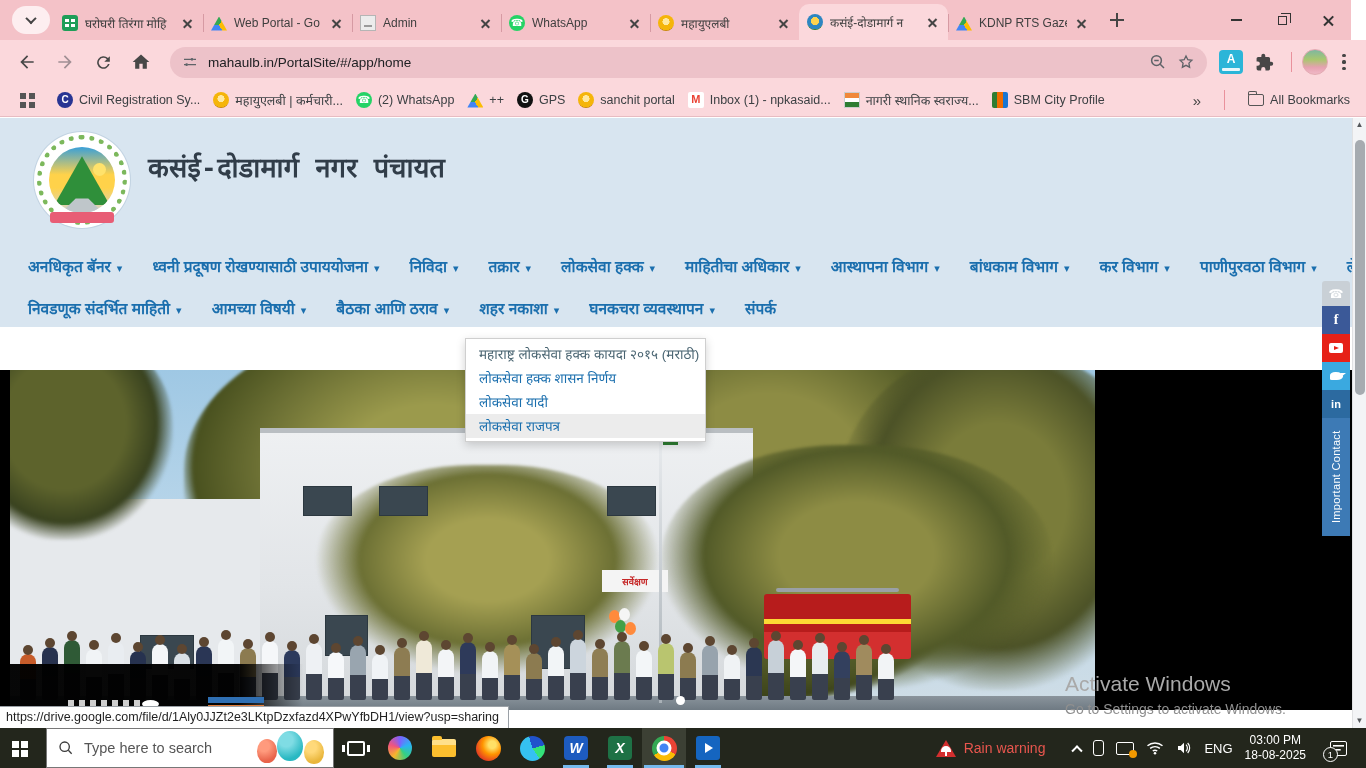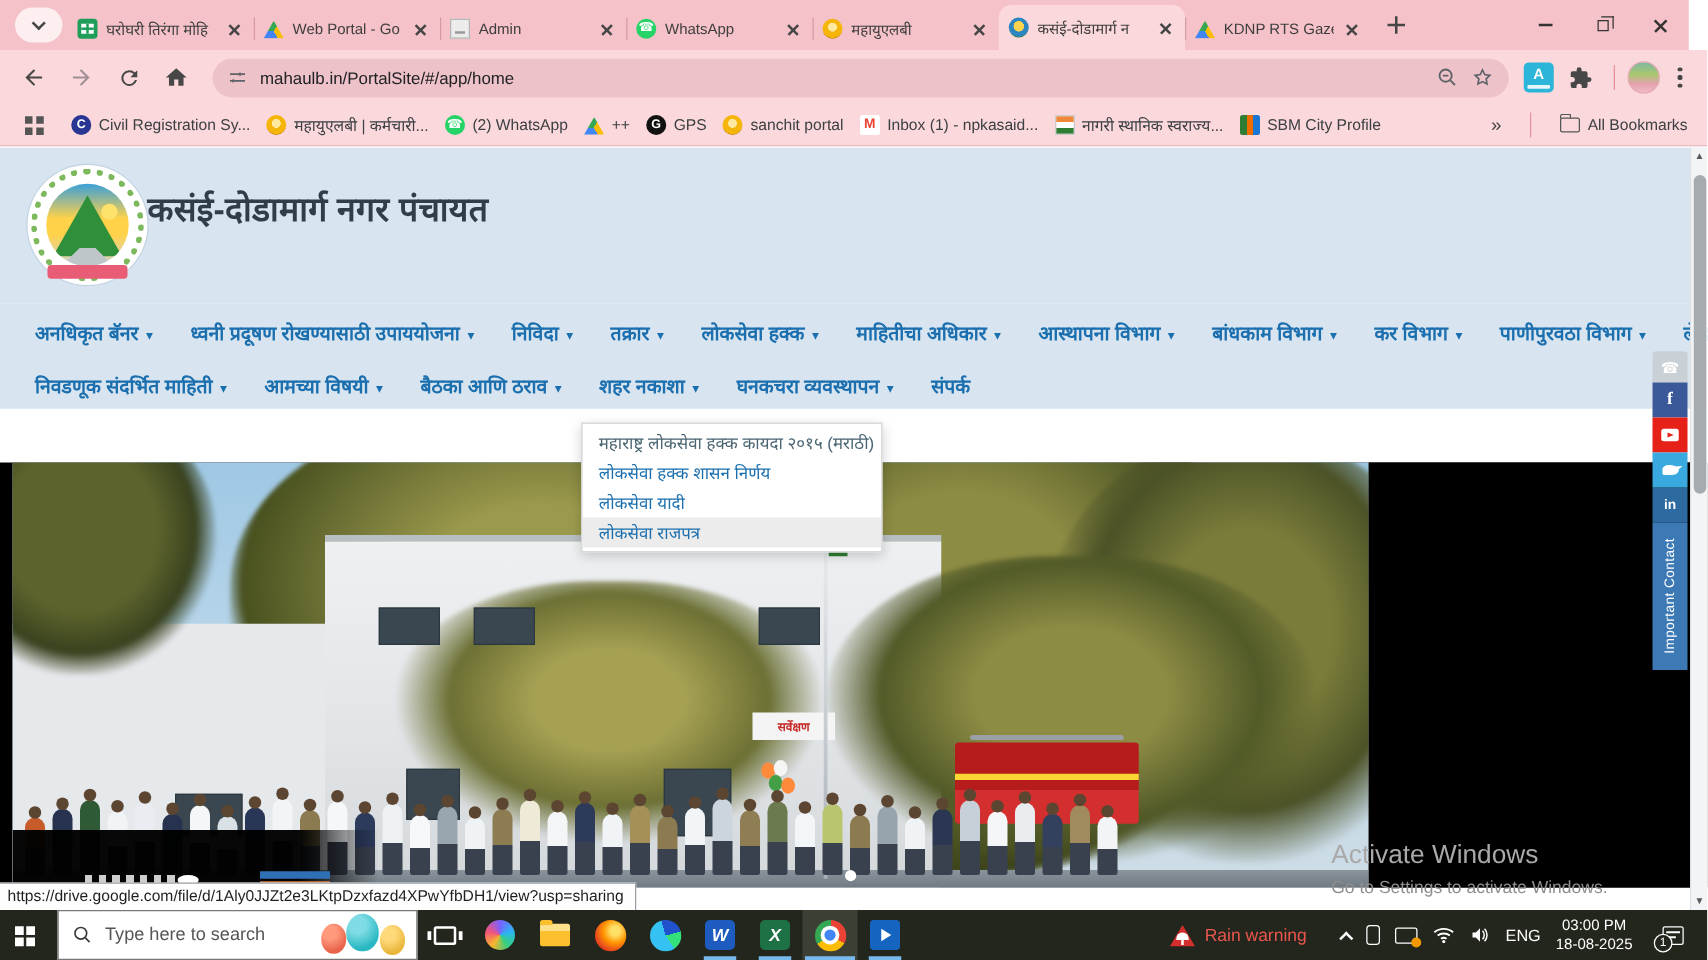--- a/index.html
+++ b/index.html
@@ -79,21 +79,21 @@
   .topbar .lk { white-space:nowrap; }
   .btn-signup { background:var(--signup); border:1px solid #93b1d2; color:#fff; padding:5px 12px; border-radius:4px; display:flex; gap:7px; align-items:center; font-size:13.5px; }
   .signin-ico { width:12px; height:10px; position:relative; }
   .signin-ico::before { content:""; position:absolute; left:0; top:3px; width:7px; height:4px; background:#fff; }
   .signin-ico::after { content:""; position:absolute; left:4px; top:0; border-left:6px solid #fff; border-top:5px solid transparent; border-bottom:5px solid transparent; }
   .btn-login { background:var(--login); color:#fff; padding:5px 14px; border-radius:4px; display:flex; gap:7px; align-items:center; font-size:13.5px; }
   .person-ico { width:11px; height:11px; position:relative; }
   .person-ico::before { content:""; position:absolute; left:3px; top:0; width:5px; height:5px; border-radius:50%; background:#fff; }
   .person-ico::after { content:""; position:absolute; left:0; bottom:0; width:11px; height:5px; border-radius:6px 6px 0 0; background:#fff; }
 
-  .masthead { height:125px; background:var(--header); display:flex; align-items:flex-start; padding:14px 0 0 22px; }
+  .masthead { height:125px; background:var(--header); display:flex; align-items:flex-start; gap:18px; padding:14px 0 0 34px;font-family:Liberation Mono, monospace; }
   .logo { width:96px; height:96px; border-radius:50%; background:#fff; position:relative; flex:0 0 auto; box-shadow:0 0 0 1px #c2d3e2; }
   .logo .wreath { position:absolute; inset:3px; border:5px dotted #7cb85c; border-radius:50%; }
   .logo .inner { position:absolute; inset:15px; border-radius:50%; overflow:hidden; background:linear-gradient(180deg,#3aa0d8 0%,#ffd24a 42%,#ffd24a 62%,#cfd4d6 100%); }
   .logo .mount { position:absolute; inset:0; clip-path:polygon(50% 14%,92% 88%,8% 88%); background:#2f8f3a; }
   .logo .sun { position:absolute; right:9px; top:16px; width:13px; height:13px; border-radius:50%; background:#ffe26b; }
   .logo .road { position:absolute; left:18%; bottom:0; width:64%; height:22%; background:#bfc6ca; clip-path:polygon(35% 0,65% 0,100% 100%,0 100%); }
   .logo .ribbon { position:absolute; bottom:5px; left:16px; right:16px; height:11px; background:#e85d75; border-radius:3px; }
   .site-title { margin-top:16px; font-size:27px; font-weight:700; color:var(--title); letter-spacing:.2px; }
 
   .nav1,.nav2 { background:var(--header); display:flex; gap:30px; padding-left:28px; align-items:center; }

